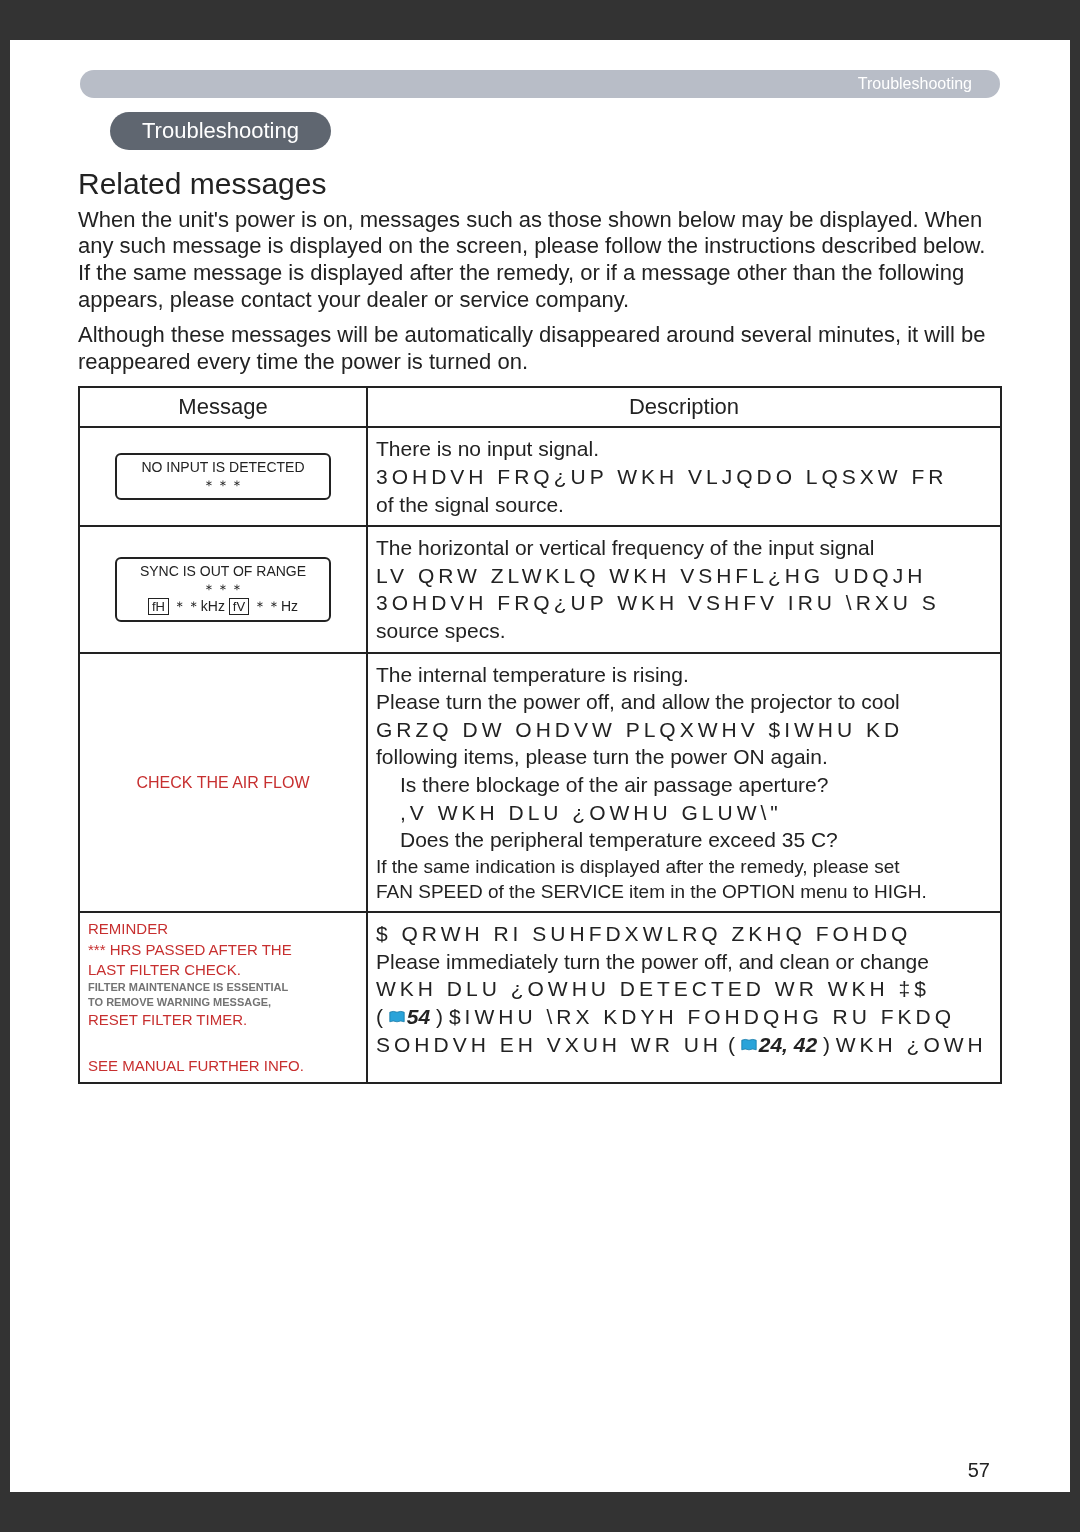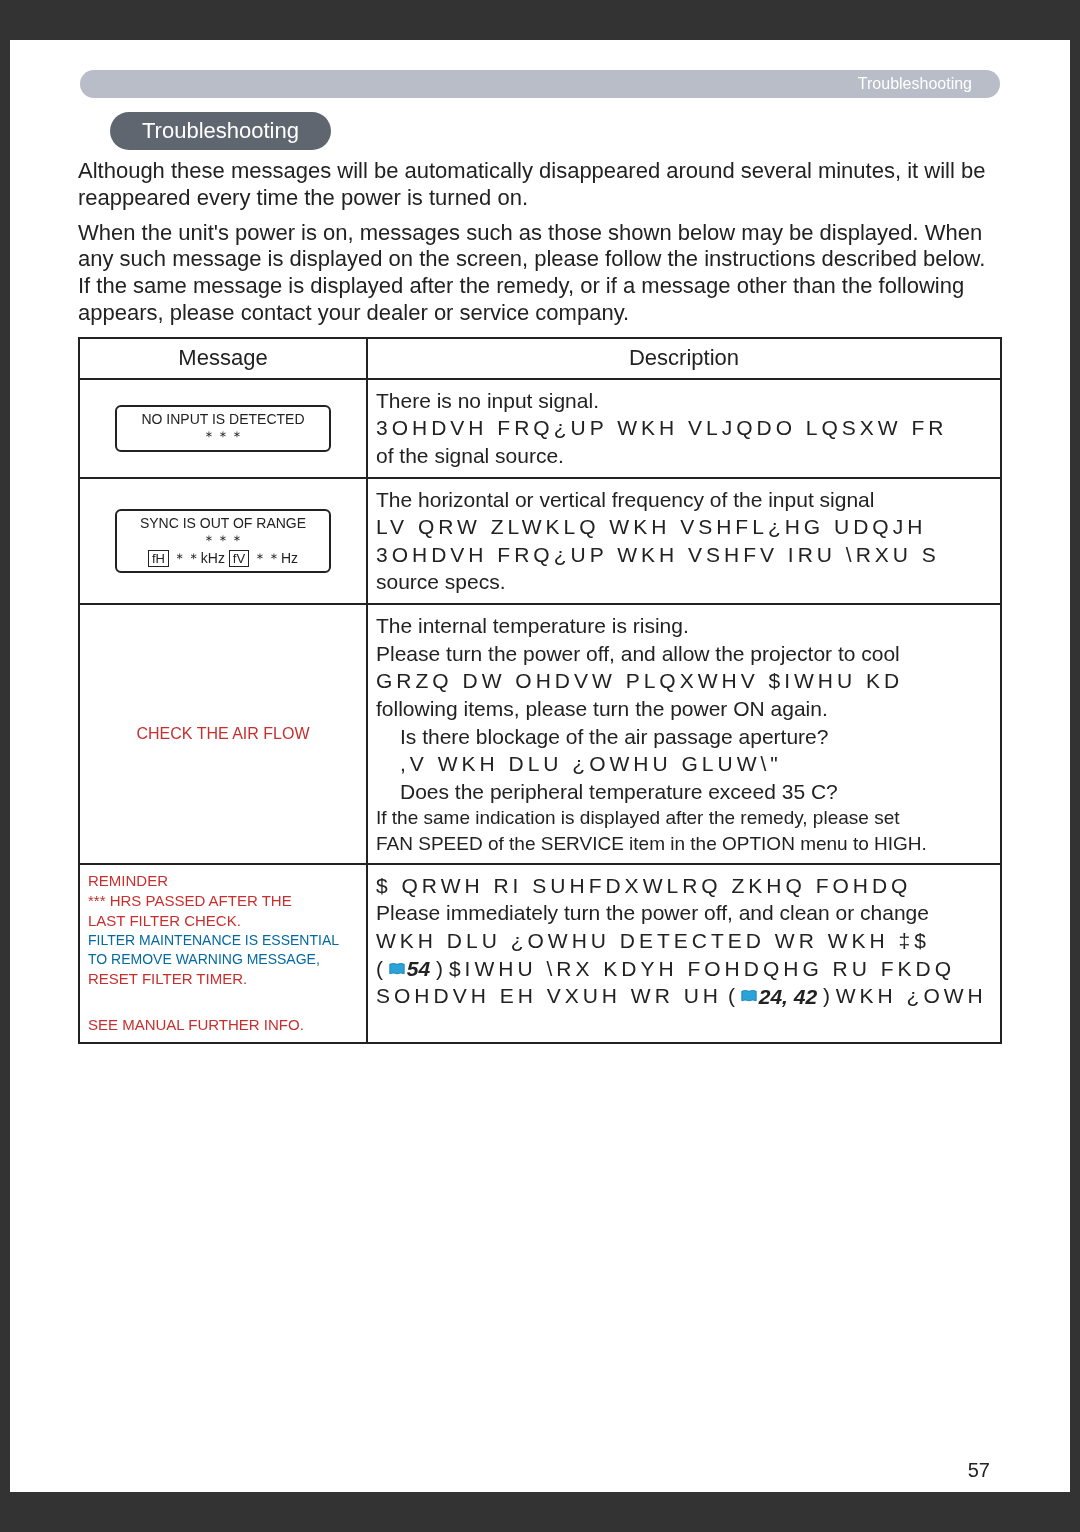--- a/index.html
+++ b/index.html
@@ -83,21 +83,21 @@
     font-size: 14px;
     line-height: 1.25;
   }
   .osd-wide { min-width: 200px; }
   .kbd {
     border: 1px solid #222;
     padding: 0 3px;
     font-size: 13px;
   }
   .smallred { color: #c72f2f; font-size: 15px; line-height: 1.35; display:block; }
-  .xsmallred { color: #0369a1; font-size: 14px; line-height: 1.35; display:block;}
+  .xsmallred { color: #737373; font-size: 11px; line-height: 1.35; display:block;font-weight:bold;}
   .desc p { margin: 2px 0; }
   .garble {
     font-family: Arial, Helvetica, sans-serif;
     letter-spacing: 4px;
     white-space: nowrap;
   }
   .pagelink {
     display:inline-flex; align-items:center; gap:2px;
   }
   .book-icon {
@@ -117,22 +117,23 @@
   <div style="height:30px"></div>
   <div class="header-band">
     <span>Troubleshooting</span>
   </div>
 
   <div class="section-pill">
     <span>Troubleshooting</span>
   </div>
 
   <div class="content">
+    <div class="h2">Related messages</div>
+    <p class="para">When the unit's power is on, messages such as those shown below may be displayed. When any such message is displayed on the screen, please follow the instructions described below. If the same message is displayed after the remedy, or if a message other than the following appears, please contact your dealer or service company.</p>
     <p class="para">Although these messages will be automatically disappeared around several minutes, it will be reappeared every time the power is turned on.</p>
-    <p class="para">When the unit's power is on, messages such as those shown below may be displayed. When any such message is displayed on the screen, please follow the instructions described below. If the same message is displayed after the remedy, or if a message other than the following appears, please contact your dealer or service company.</p>
 
     <table class="msg">
       <thead>
         <tr>
           <th>Message</th>
           <th>Description</th>
         </tr>
       </thead>
       <tbody>
 

